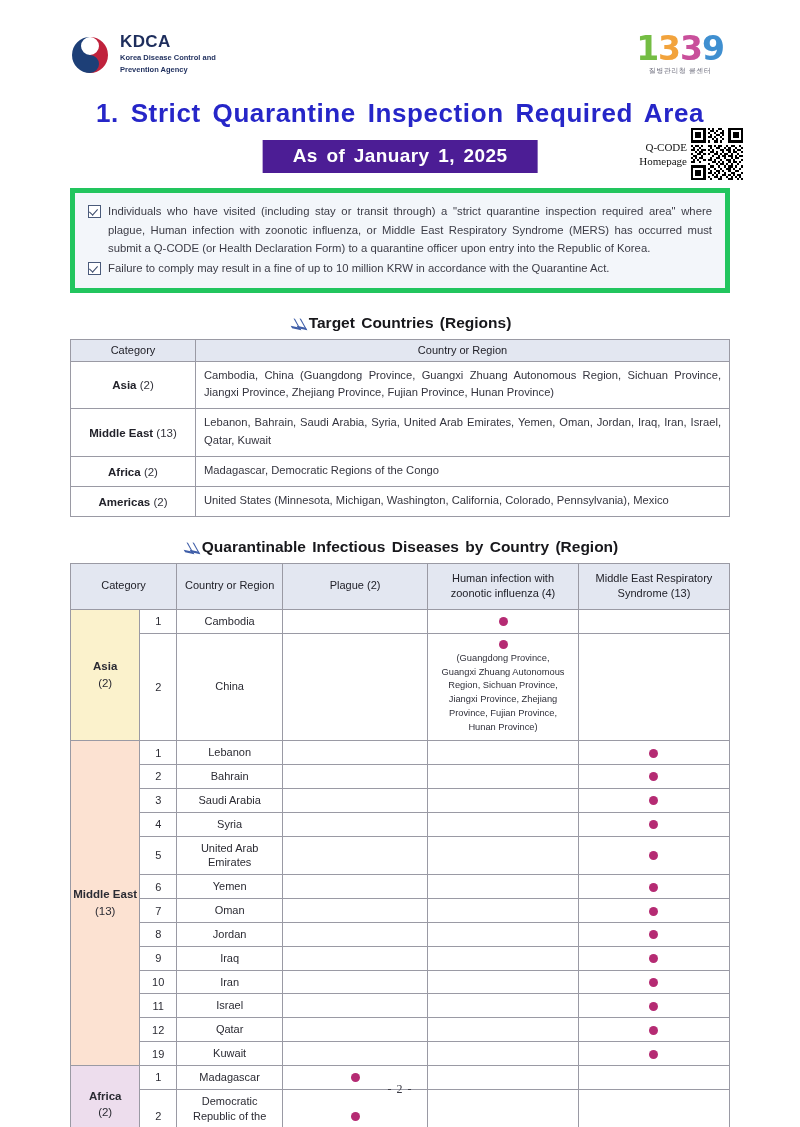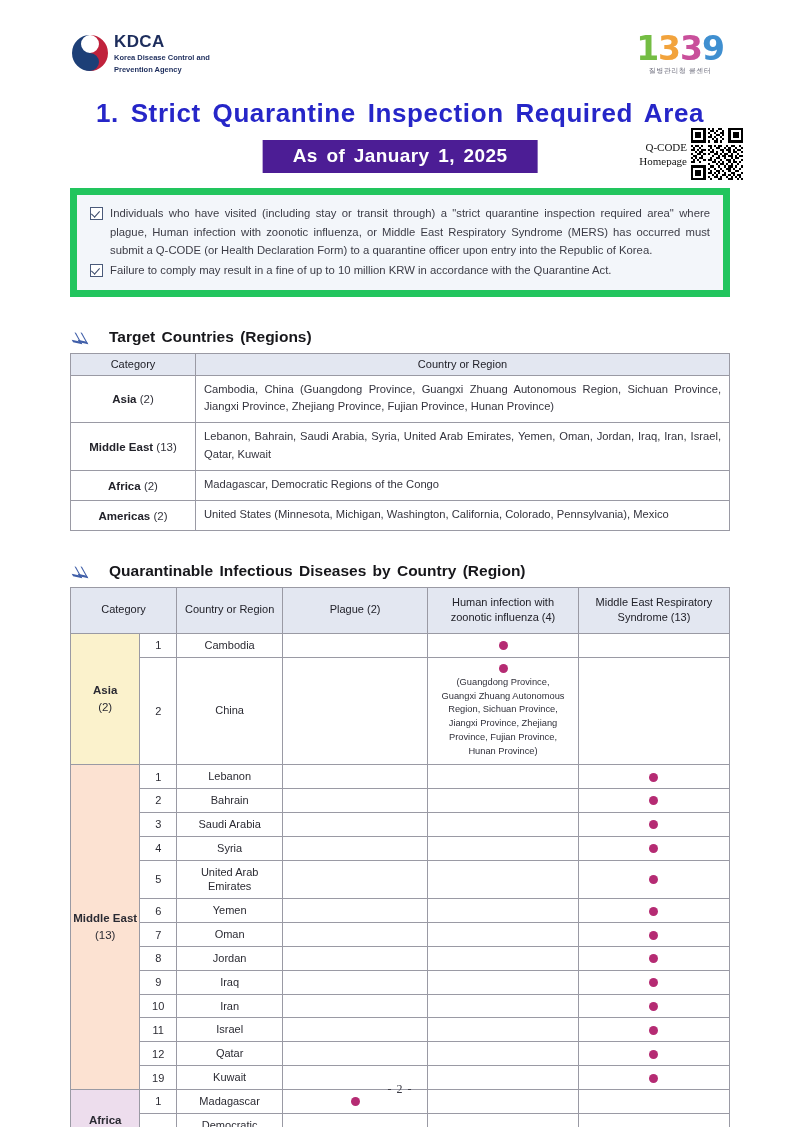--- a/index.html
+++ b/index.html
@@ -27,22 +27,22 @@
   .top-bar {
     position: relative;
     height: 72px;
     display: flex;
     align-items: center;
     justify-content: space-between;
     padding-top: 18px;
   }
   .kdca-logo {
     display: flex;
-    align-items: flex-start;
-    gap: 4px;
+    align-items: flex-end;
+    gap: 10px;
   }
   .taegeuk {
     width: 40px;
     height: 40px;
     position: relative;
     flex: 0 0 auto;
   }
   .kdca-text .kdca-name {
     font-size: 17px;
     font-weight: bold;
@@ -127,21 +127,21 @@
     height: 52px;
     background: #ffffff;
     padding: 1px;
     display: block;
   }
 
   
   .notice {
     margin-top: 14px;
     background: #f3f6fa;
-    border: 7px solid #22c55e;
+    border: 5px solid #22c55e;
     padding: 9px 13px 10px 13px;
     box-sizing: border-box;
   }
   .notice-item {
     display: flex;
     align-items: flex-start;
     gap: 7px;
     font-size: 11.3px;
     color: #3c3c46;
     line-height: 1.65;
@@ -170,23 +170,24 @@
   .notice-text {
     text-align: justify;
     flex: 1 1 auto;
   }
   .notice-text.single { text-align: left; }
 
   
   .section-head {
     display: flex;
     align-items: center;
-    gap: 23px;
-    margin-top: 31px;
+    gap: 4px;
+    margin-top: 21px;
     margin-bottom: 7px;
+    justify-content: center;
   }
   .chev {
     flex: 0 0 auto;
     width: 16px;
     height: 14px;
     position: relative;
   }
   .chev span {
     position: absolute;
     top: 1px;

